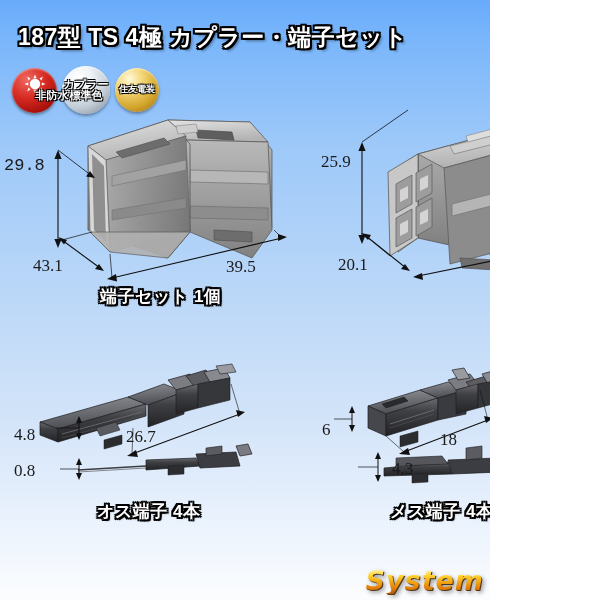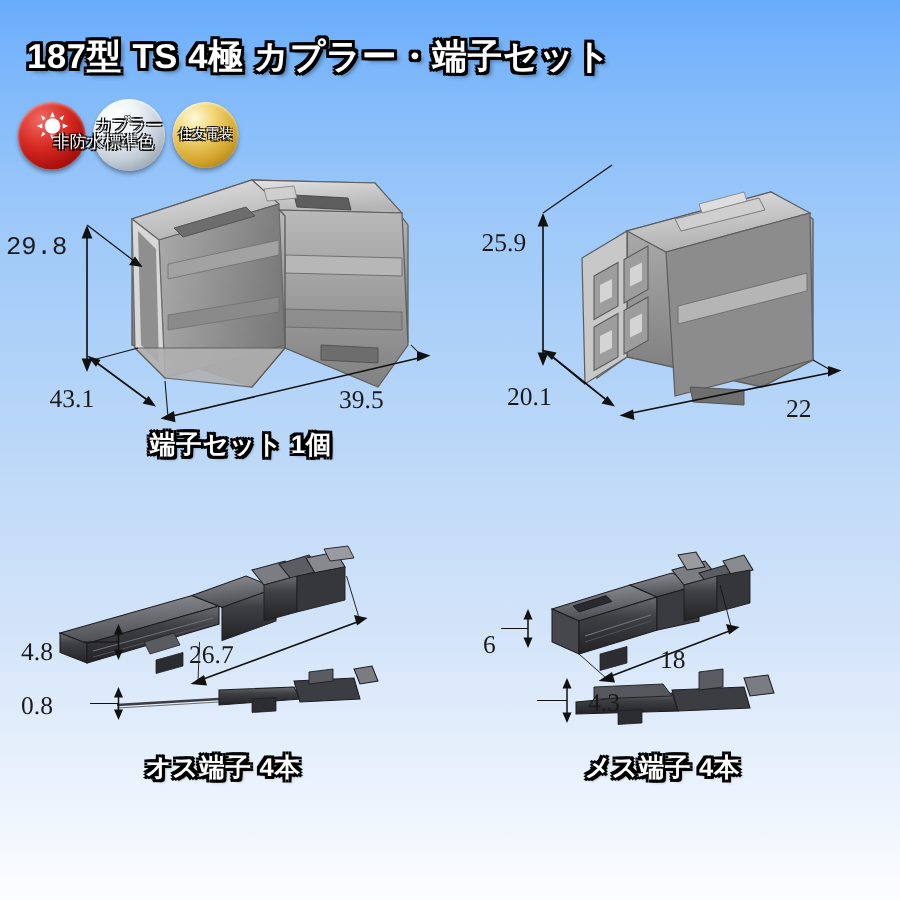--- a/index.html
+++ b/index.html
@@ -1,21 +1,21 @@
 <!DOCTYPE html>
 <html><head>
 <meta charset="utf-8">
 <style>
   html,body{margin:0;padding:0;}
   body{
     width:600px;height:600px;overflow:hidden;
     font-family:"Liberation Sans","DejaVu Sans",sans-serif;
   }
   #page{
-    position:relative;width:600px;height:600px;
+    position:relative;width:490px;height:600px;
     background:linear-gradient(to bottom,
       #69abfb 0px, #7ab6fb 40px, #9cc8f9 140px,
       #bcd8f8 300px, #d3e4f9 420px, #eaf2fd 520px, #fcfdfe 600px);
     overflow:hidden;
   }
 
   
   #title{
     position:absolute;left:18px;top:22px;
     font-size:23px;font-weight:bold;letter-spacing:0.5px;
@@ -25,21 +25,21 @@
       -2px  2px 0 #000,  2px  2px 0 #000,
       -2px  0   0 #000,  2px  0   0 #000,
        0   -2px 0 #000,  0    2px 0 #000,
        3px  3px 3px rgba(0,0,0,.45);
   }
 
   
   .badges{position:absolute;left:12px;top:66px;display:flex;align-items:center;gap:3px;}
   .badge{position:relative;border-radius:50%;display:flex;align-items:center;justify-content:center;flex-direction:column;}
   .badge-text{
-    position:relative;z-index:3;color:#fff;font-weight:normal;
+    position:relative;z-index:3;color:#fff;font-weight:bold;
     text-align:center;line-height:1.02;white-space:nowrap;
     text-shadow:-1px -1px 0 #000,1px -1px 0 #000,-1px 1px 0 #000,1px 1px 0 #000;
   }
 
   #badge-waterproof{
     width:45px;height:45px;
     background:radial-gradient(circle at 34% 26%, #f06a63 0%, #d62a21 42%, #a50d0a 78%, #6e0604 100%);
     box-shadow:0 2px 3px rgba(0,0,0,.4), inset 0 1px 2px rgba(255,255,255,.45);
   }
   #badge-waterproof .badge-text{font-size:11px;margin-top:12px;margin-left:35px;}
@@ -398,15 +398,16 @@
       <polygon points="78,120 75,113 81,113" fill="#111"></polygon>
       <line x1="58" y1="105" x2="78" y2="105" stroke="#111" stroke-width="0.7"></line>
     </svg>
   </div>
   <div class="dim-label" style="left:322px;top:420px;">6</div>
   <div class="dim-label" style="left:440px;top:430px;">18</div>
   <div class="dim-label" style="left:392px;top:459px;">4.3</div>
   <div class="caption" style="left:390px;top:500px;">メス端子 4本</div>
 
   <div id="watermark">
+    <span id="wm-line2">System</span>
   </div>
 
 </div>
 
 </body></html>

